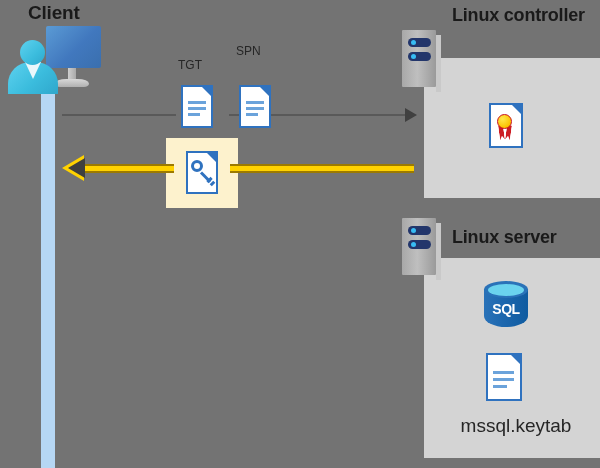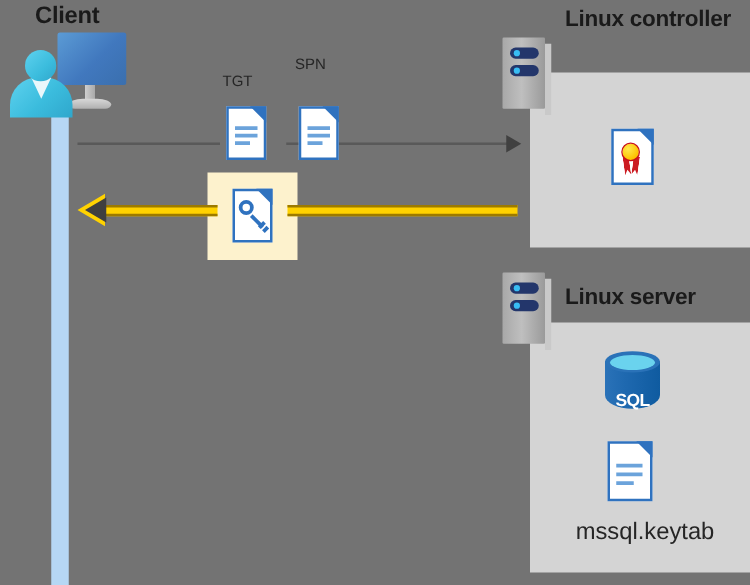--- a/index.html
+++ b/index.html
@@ -285,21 +285,20 @@
   }
   .cyl-label {
     position: absolute;
     left: 0; top: 20px;
     width: 44px;
     text-align: center;
     color: #ffffff;
     font-size: 14px;
     font-weight: bold;
     letter-spacing: -0.5px;
-    margin-top: 11px;
   }
 
   
   #keytab-label {
     left: 424px; top: 415px;
     width: 184px;
     text-align: center;
     font-size: 19px;
     color: #262626;
   }

